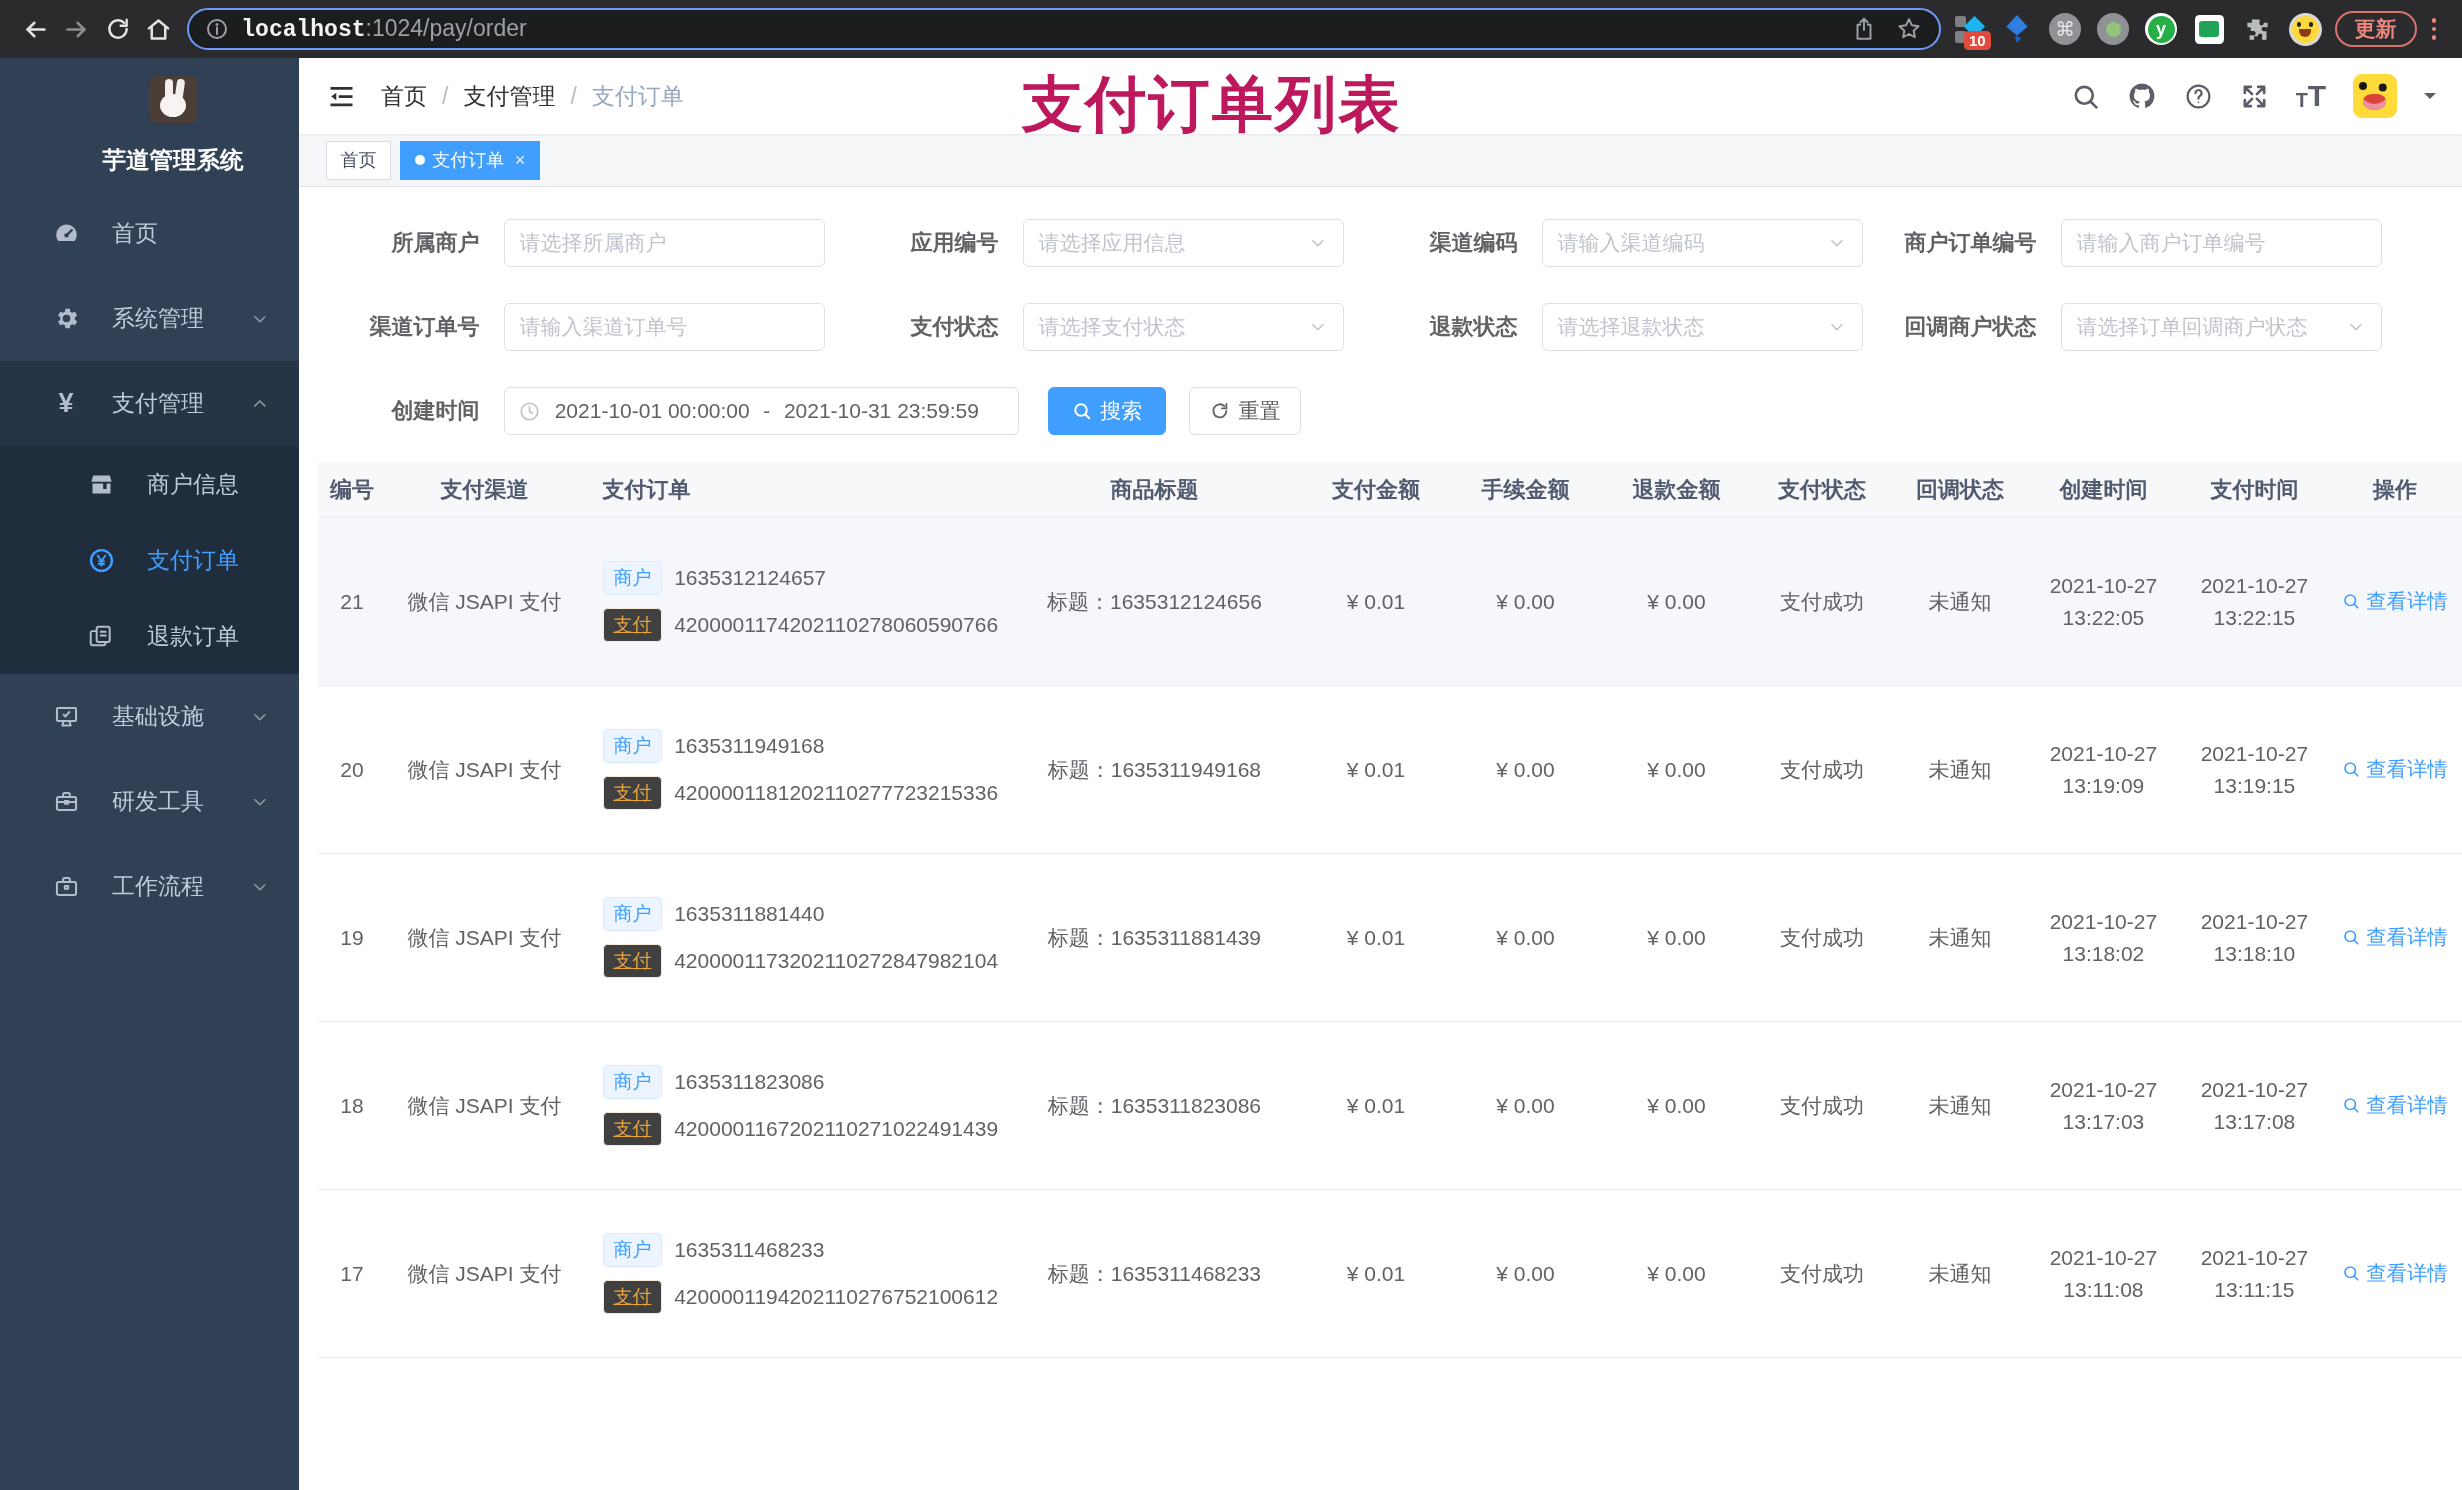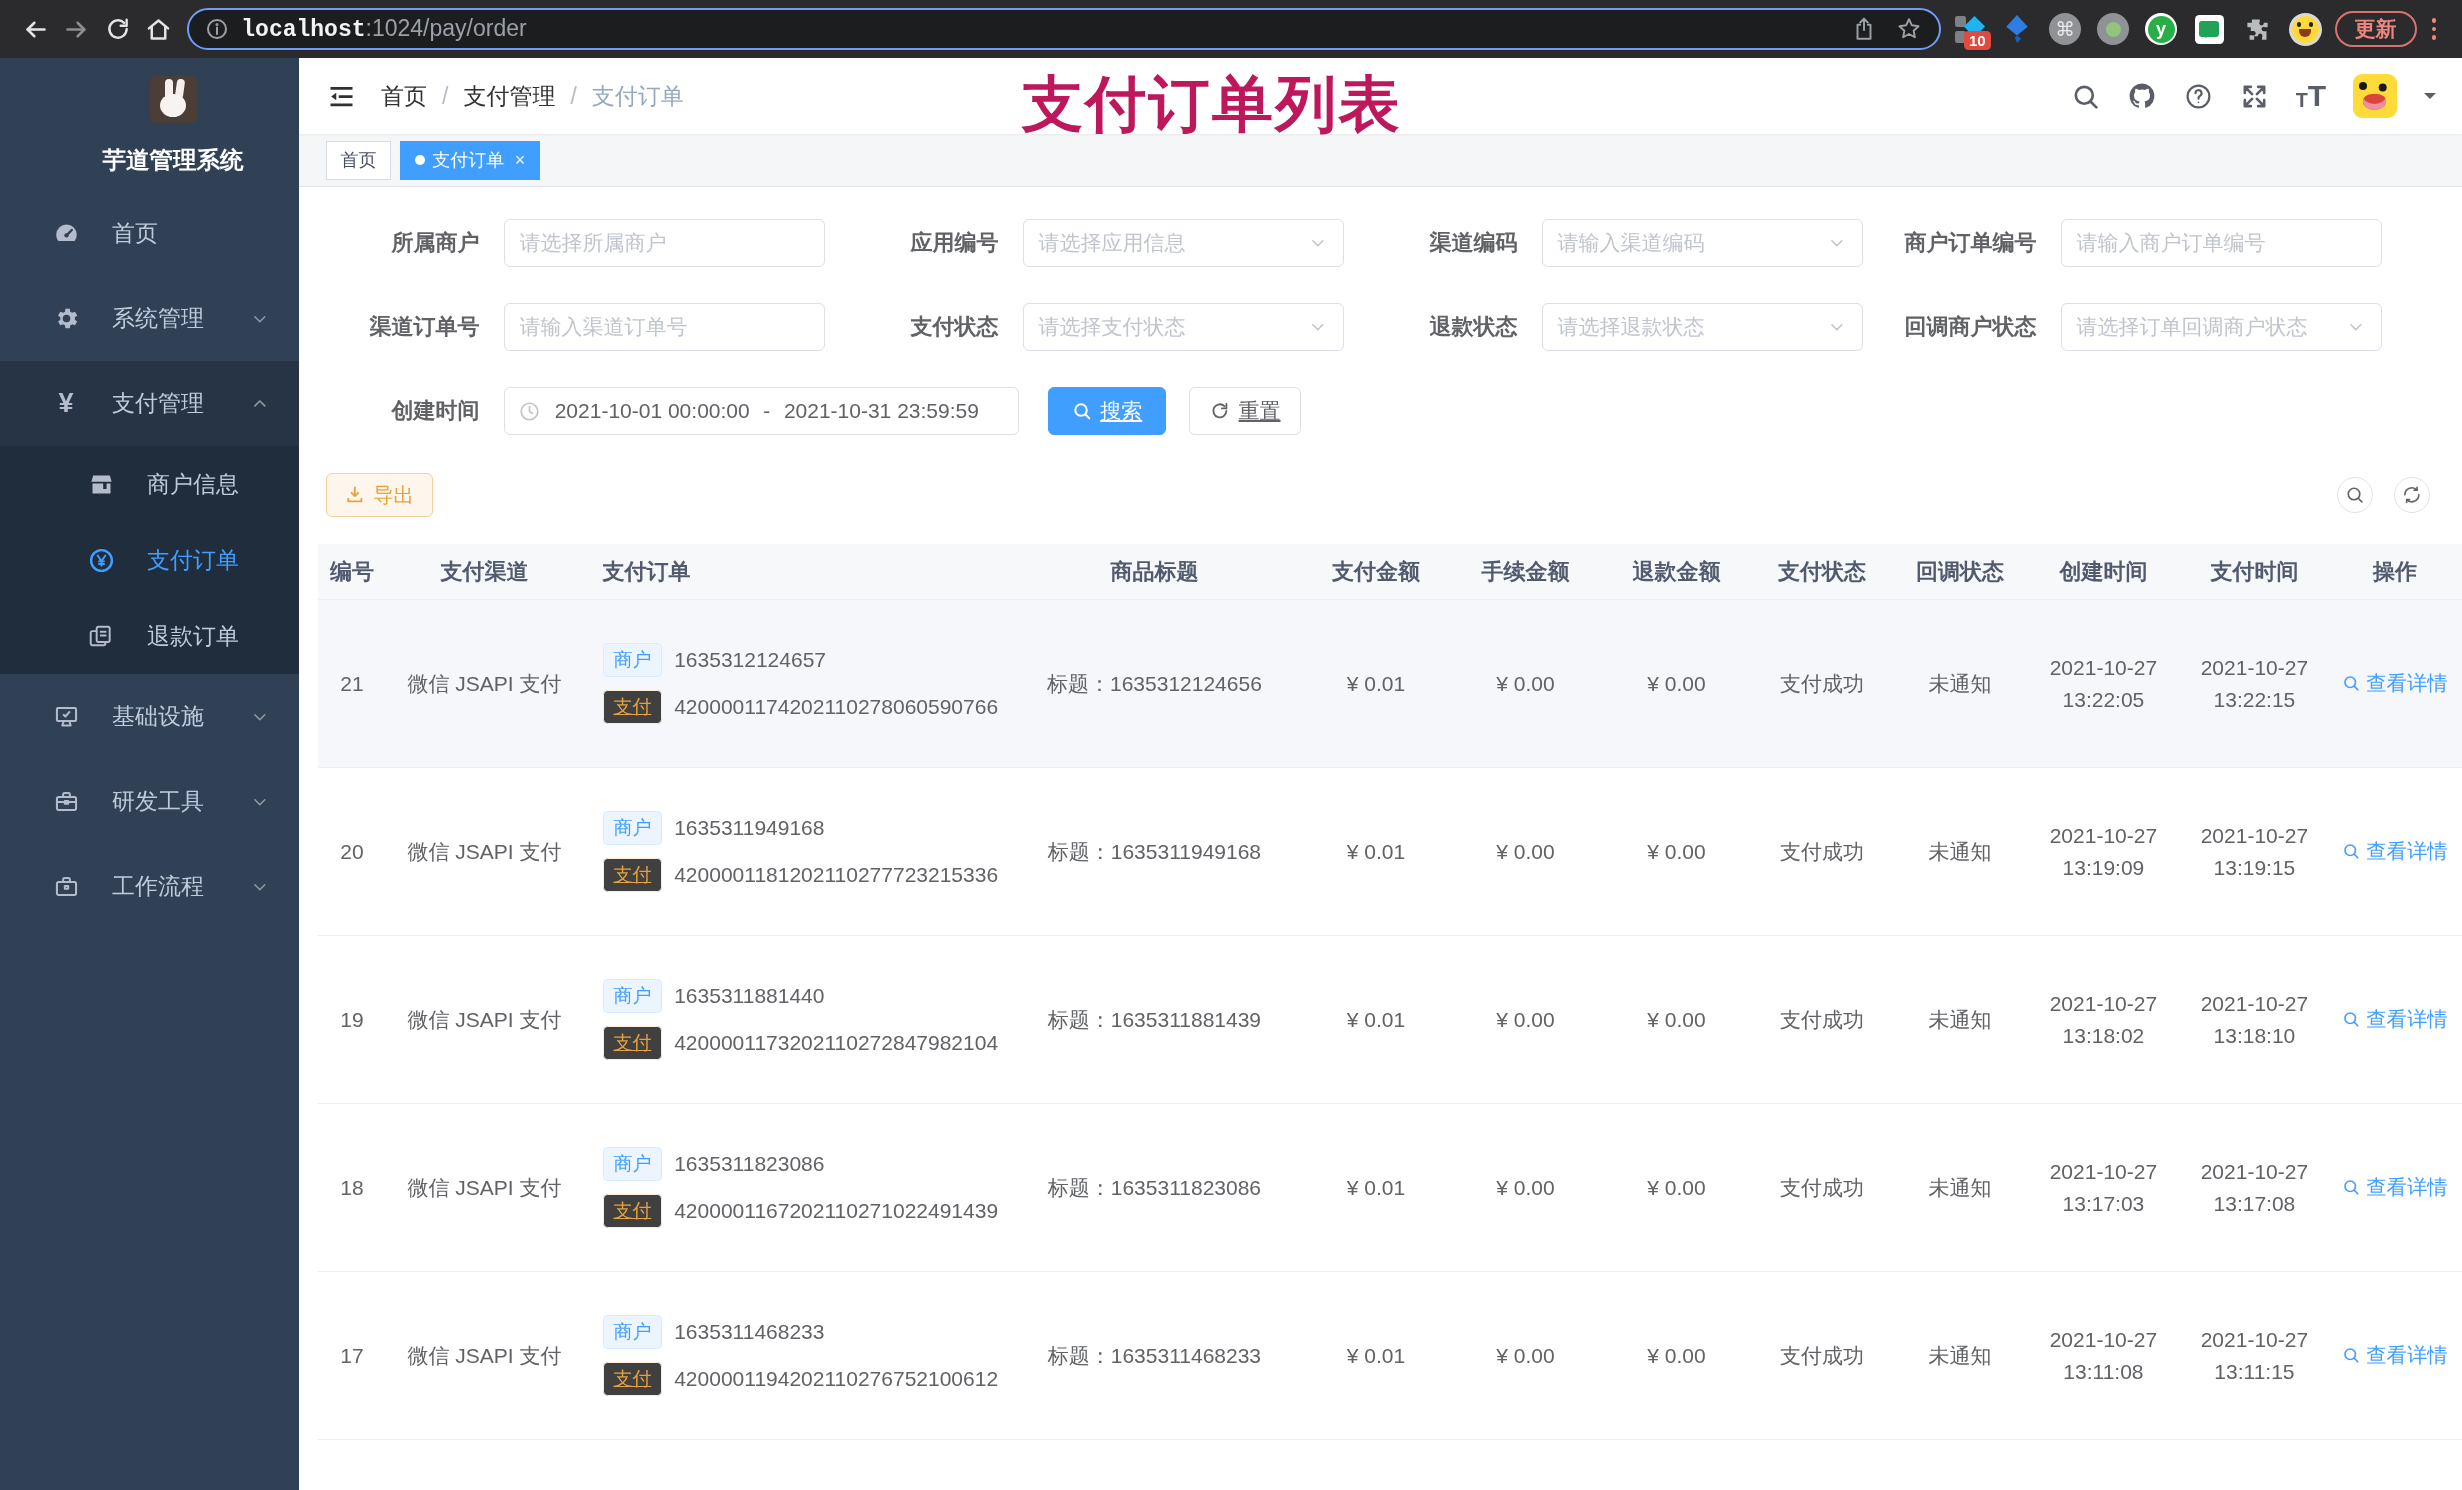--- a/index.html
+++ b/index.html
@@ -100,21 +100,21 @@
   .flabel { width:178px; flex-shrink:0; text-align:right; padding-right:24px; font-size:22px; font-weight:600; color:#606266; white-space:nowrap; }
   .fctrl { width:321px; height:48px; border:0.8px solid #dcdfe6; border-radius:6px; background:#fff;
     display:flex; align-items:center; padding:0 15px; font-size:21px; color:#c0c4cc; }
   input.fctrl { outline:none; }
   input.fctrl::placeholder { color:#c0c4cc; }
   .fctrl .chev { margin-left:auto; color:#c0c4cc; }
   .daterow { display:flex; align-items:center; margin-top:36px; }
   .dateinput { width:515px; height:48px; border:0.8px solid #dcdfe6; border-radius:6px; display:flex;
     align-items:center; padding:0 13.6px; gap:13.6px; font-size:21px; color:#606266; }
   .dateinput .clk { color:#c0c4cc; }
-  .btn { height:48px; border-radius:6px; display:flex; align-items:center; gap:9px; font-size:21px; cursor:pointer;text-decoration:underline; }
+  .btn { height:48px; border-radius:6px; display:flex; align-items:center; gap:9px; font-size:21px; cursor:pointer; }
   .btn-search { margin-left:29px; padding:0 23px; background:#409eff; color:#fff; border:0.8px solid #409eff; }
   .btn-reset { margin-left:23px; padding:0 19.7px; background:#fff; color:#606266; border:0.8px solid #dcdfe6; }
 
   .toolbar { display:flex; align-items:center; margin-top:38px; padding-right:32px; }
   .btn-export { height:44px; padding:0 18px; border:0.8px solid #f3d19e; background:#fdf6ec; color:#e6a23c;
     border-radius:6px; display:flex; align-items:center; gap:9px; font-size:20.4px; cursor:pointer; }
   .tool-circles { margin-left:auto; display:flex; gap:21px; }
   .cbtn { width:36px; height:36px; border-radius:50%; border:0.8px solid #dfe3e8; background:#fff; color:#606266;
     display:flex; align-items:center; justify-content:center; cursor:pointer; }
 
@@ -521,43 +521,20 @@
         </span>
         <span class="btn btn-reset">
           <svg width="19.7" height="19.7" viewBox="0 0 24 24" fill="none" stroke="currentColor" stroke-width="2.2" stroke-linecap="round">
               <path d="M20 12a8 8 0 1 1-2.34-5.66"></path>
               <path d="M20 3.5V9h-5.5"></path>
             </svg>
           <span>重置</span>
         </span>
       </div>
 
-      <div class="toolbar">
-        <span class="btn-export">
-          <svg width="19.7" height="19.7" viewBox="0 0 24 24" fill="none" stroke="currentColor" stroke-width="2.2" stroke-linecap="round" stroke-linejoin="round">
-              <path d="M12 3v10M8 9.5l4 4 4-4"></path>
-              <path d="M4 16.5V20h16v-3.5"></path>
-            </svg>
-          <span>导出</span>
-        </span>
-        <span class="tool-circles">
-          <span class="cbtn">
-            <svg width="19.7" height="19.7" viewBox="0 0 24 24" fill="none" stroke="currentColor" stroke-width="2" stroke-linecap="round">
-                <circle cx="11" cy="11" r="7"></circle>
-                <path d="M16.5 16.5L20.5 20.5"></path>
-              </svg>
-          </span>
-          <span class="cbtn">
-            <svg width="19.7" height="19.7" viewBox="0 0 24 24" fill="none" stroke="currentColor" stroke-width="2" stroke-linecap="round" stroke-linejoin="round">
-                <path d="M20.5 12A8.5 8.5 0 0 1 5.7 17.7M3.5 12A8.5 8.5 0 0 1 18.3 6.3"></path>
-                <path d="M18.3 2.8v3.5h-3.5M5.7 21.2v-3.5h3.5"></path>
-              </svg>
-          </span>
-        </span>
-      </div>
 
       <div class="tablewrap">
         <div class="tr head">
           <span class="td c-id">编号</span>
           <span class="td c-ch">支付渠道</span>
           <span class="td c-order">支付订单</span>
           <span class="td c-title">商品标题</span>
           <span class="td c-amt">支付金额</span>
           <span class="td c-fee">手续金额</span>
           <span class="td c-ref">退款金额</span>

